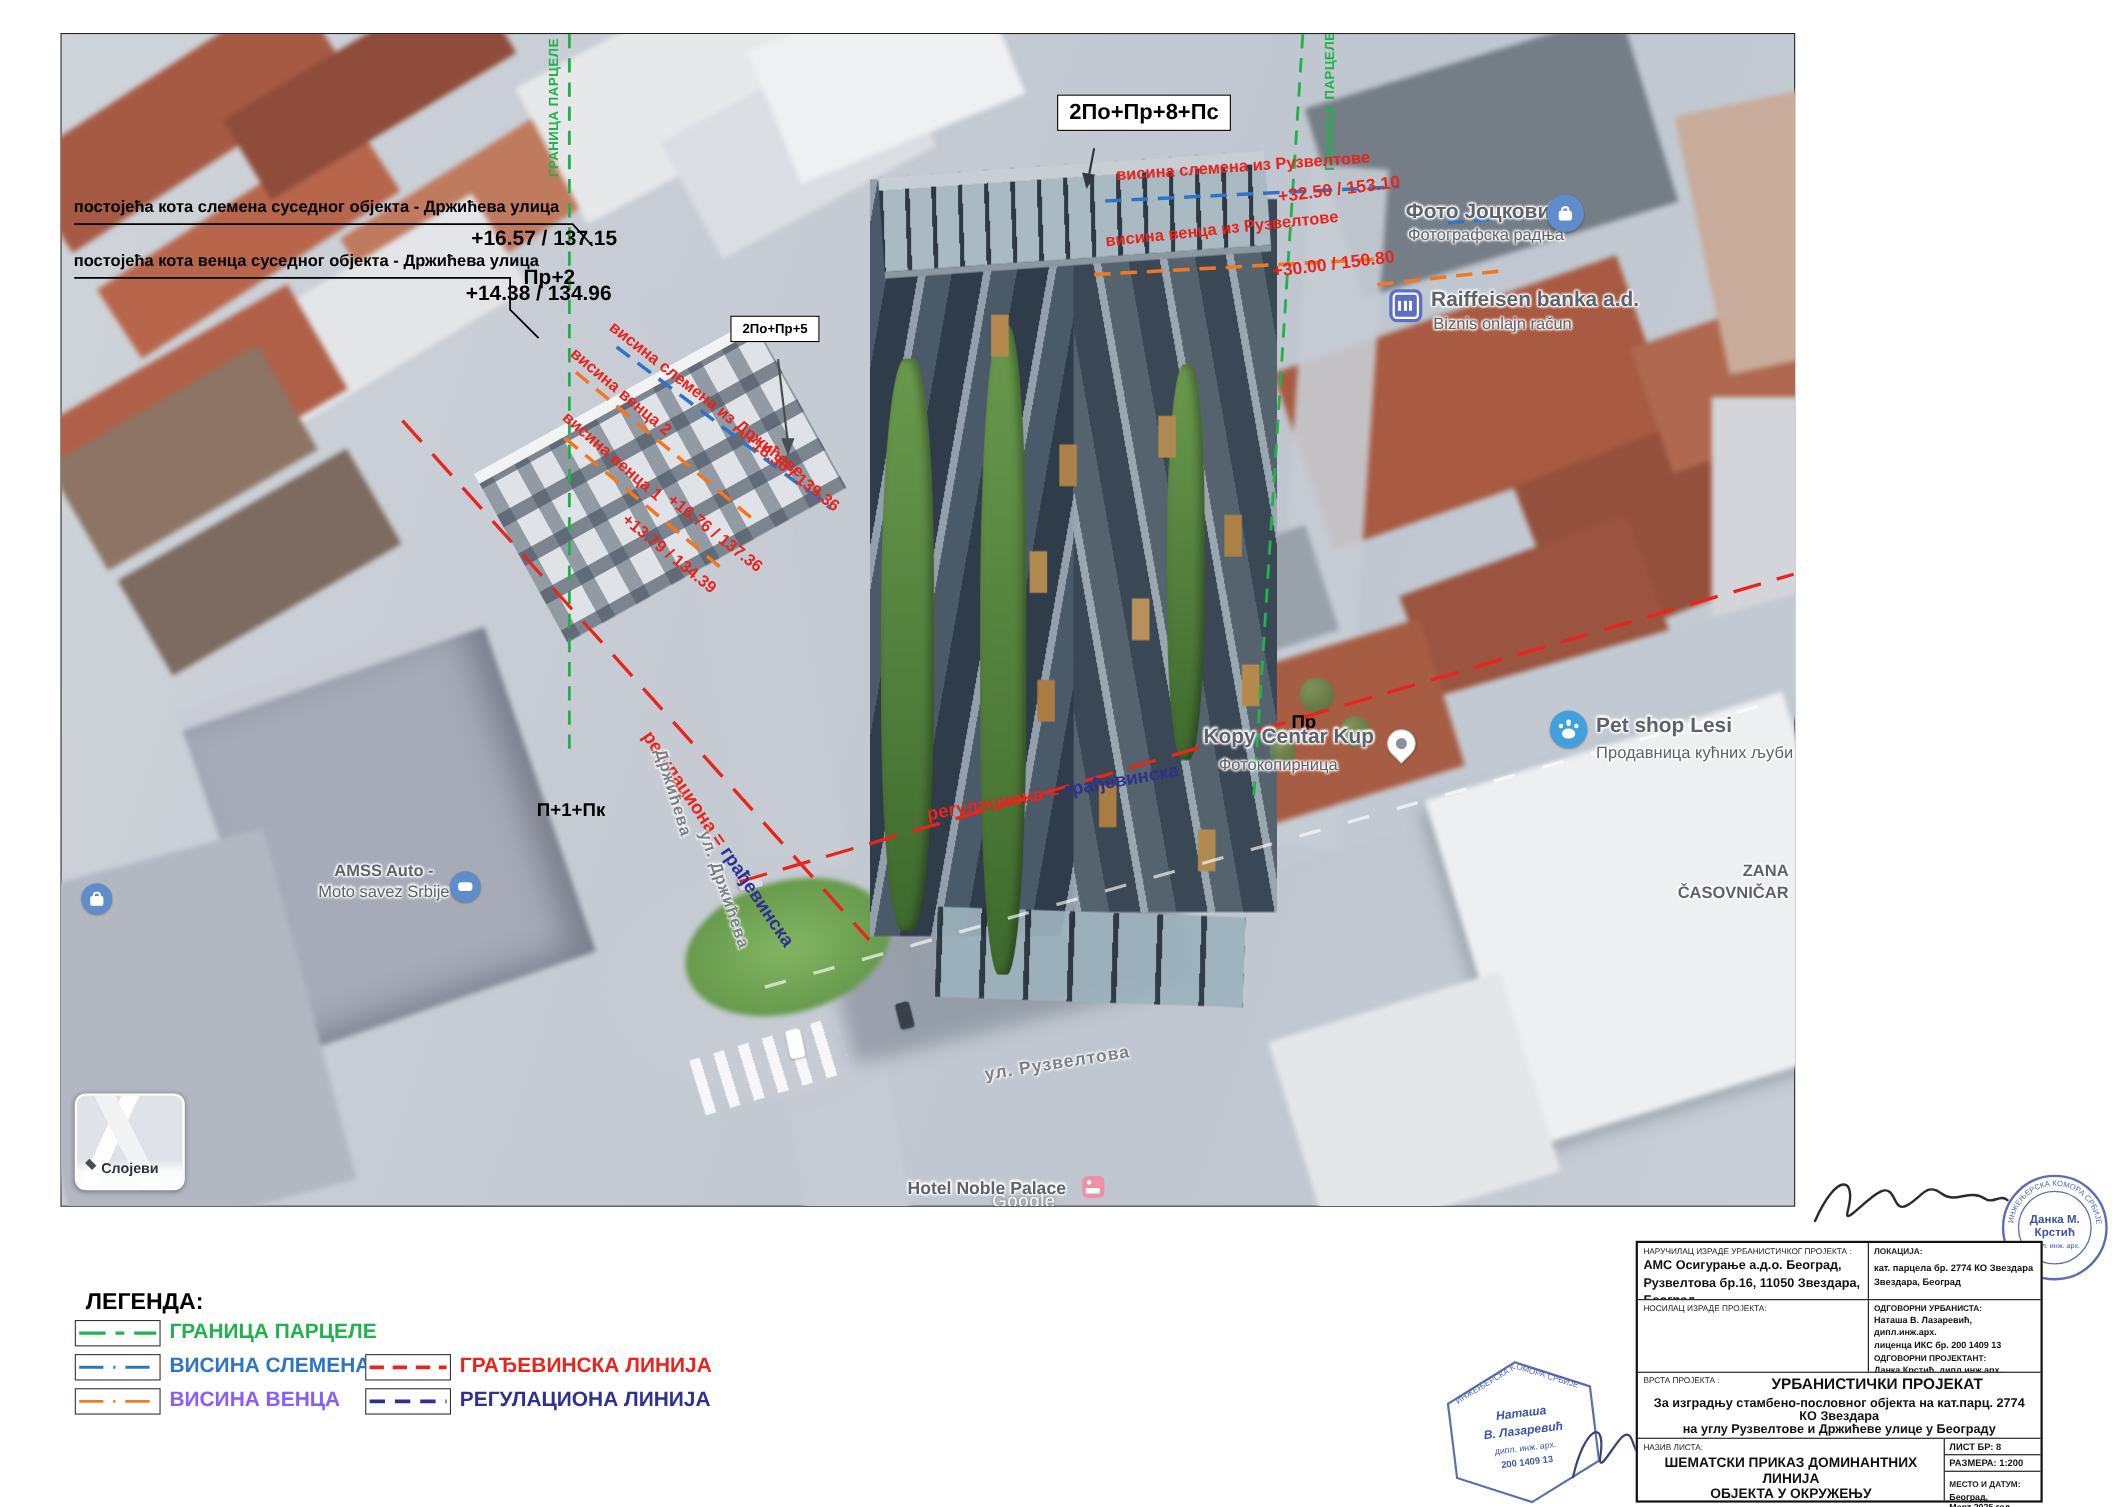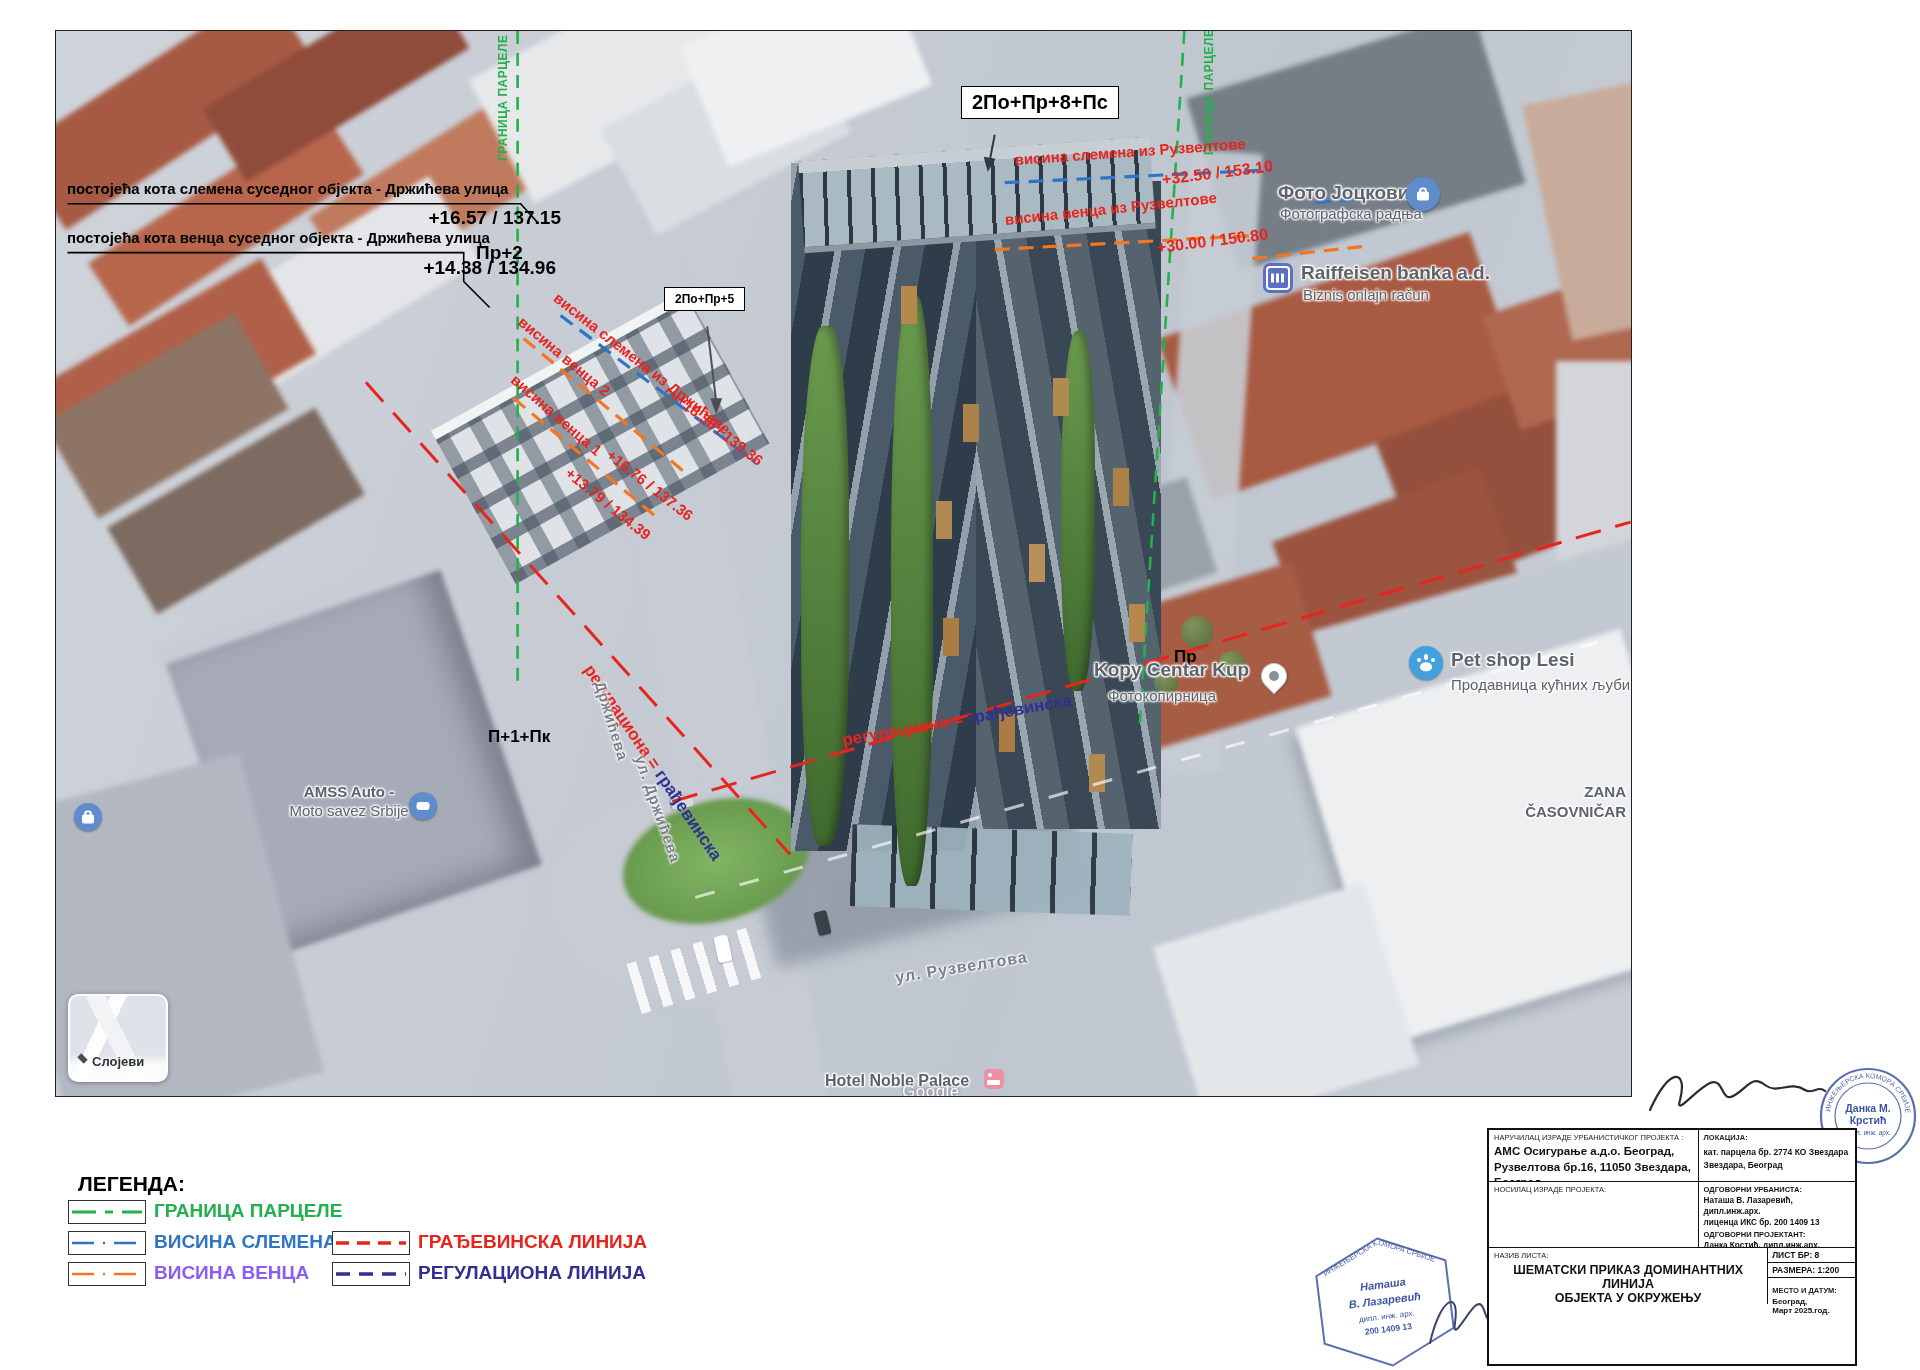--- a/index.html
+++ b/index.html
@@ -388,20 +388,26 @@
       </div>
       <div class="tb-cell vline" style="width:43%;font-size:8.2px;line-height:1.35;">
         <div class="tb-bold" style="font-size:7.5px;">ОДГОВОРНИ УРБАНИСТА:</div>
         <div class="tb-bold">Наташа В. Лазаревић, дипл.инж.арх.</div>
         <div class="tb-bold">лиценца ИКС бр. 200 1409 13</div>
         <div class="tb-bold" style="font-size:7.5px;margin-top:2px;">ОДГОВОРНИ ПРОЈЕКТАНТ:</div>
         <div class="tb-bold">Данка Крстић, дипл.инж.арх.</div>
 
       </div>
     </div>
+    <div class="tb-row tb-r3" style="display:block;padding:2px 5px;">
+      <div class="tb-lab" style="float:left;">ВРСТА ПРОЈЕКТА :</div>
+      <div class="tb-bold" style="text-align:center;font-size:14px;">УРБАНИСТИЧКИ ПРОЈЕКАТ</div>
+      <div class="tb-bold" style="text-align:center;font-size:11.5px;margin-top:4px;">За изградњу стамбено-пословног објекта на кат.парц. 2774 КО Звездара</div>
+      <div class="tb-bold" style="text-align:center;font-size:11.5px;">на углу Рузвелтове и Држићеве улице у Београду</div>
+    </div>
     <div class="tb-row tb-r4">
       <div class="tb-cell" style="width:76%;">
         <div class="tb-lab">НАЗИВ ЛИСТА:</div>
         <div class="tb-bold" style="text-align:center;font-size:12.5px;margin-top:3px;" able="false">ШЕМАТСКИ ПРИКАЗ ДОМИНАНТНИХ ЛИНИЈА</div>
         <div class="tb-bold" style="text-align:center;font-size:12.5px;">ОБЈЕКТА У ОКРУЖЕЊУ</div>
       </div>
       <div class="vline" style="width:24%;display:flex;flex-direction:column;">
         <div class="tb-bold" style="font-size:8.5px;padding:2px 4px;border-bottom:1.2px solid #111;">ЛИСТ БР: 8</div>
         <div class="tb-bold" style="font-size:8.5px;padding:2px 4px;border-bottom:1.2px solid #111;">РАЗМЕРА: 1:200</div>
         <div style="padding:1px 4px;">

